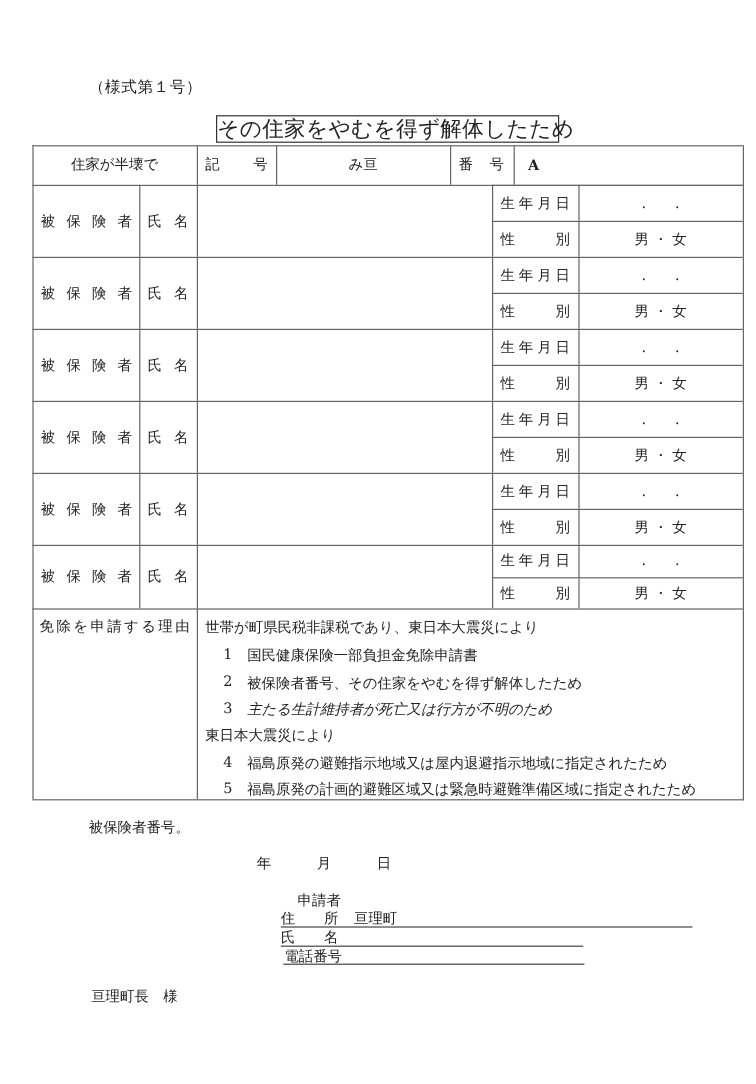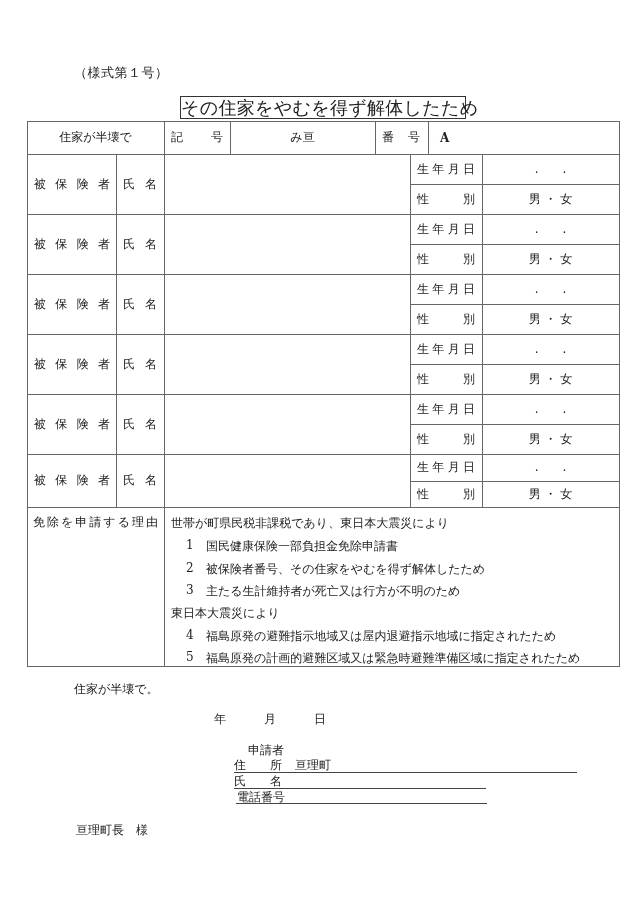--- a/index.html
+++ b/index.html
@@ -237,29 +237,29 @@
       <span>る</span>
       <span>理</span>
       <span>由</span>
     </div>
     <div class="reason-text" style="left: 171px; top: 515px;">世帯が町県民税非課税であり、東日本大震災により</div>
     <div class="reason-text" style="left: 186px; top: 538px;">1</div>
     <div class="reason-text" style="left: 206px; top: 538px;">国民健康保険一部負担金免除申請書</div>
     <div class="reason-text" style="left: 186px; top: 561px;">2</div>
     <div class="reason-text" style="left: 206px; top: 561px;">被保険者番号、その住家をやむを得ず解体したため</div>
     <div class="reason-text" style="left: 186px; top: 583px;">3</div>
-    <div class="reason-text" style="left: 206px; top: 583px;">主たる生計維持者が死亡又は行方が不明のため</div>
+    <div class="reason-text" style="left: 206px; top: 583px; font-style: italic;">主たる生計維持者が死亡又は行方が不明のため</div>
     <div class="reason-text" style="left: 171px; top: 605px;">東日本大震災により</div>
     <div class="reason-text" style="left: 186px; top: 628px;">4</div>
     <div class="reason-text" style="left: 206px; top: 628px;">福島原発の避難指示地域又は屋内退避指示地域に指定されたため</div>
     <div class="reason-text" style="left: 186px; top: 650px;">5</div>
     <div class="reason-text" style="left: 206px; top: 650px;">福島原発の計画的避難区域又は緊急時避難準備区域に指定されたため</div>
   </div>
 
-<div class="sig" style="left:74px;top:681px;">住家が半壊で。</div>
+<div class="sig" style="left:74px;top:681px;">被保険者番号。</div>
 <div class="sig" style="left:214px;top:711px;">年</div>
 <div class="sig" style="left:264px;top:711px;">月</div>
 <div class="sig" style="left:314px;top:711px;">日</div>
 
 <div class="sig" style="left:248px;top:742px;">申請者</div>
 <div class="sig" style="left:234px;top:757px;">住</div>
 <div class="sig" style="left:270px;top:757px;">所</div>
 <div class="sig" style="left:295px;top:757px;">亘理町</div>
 <div class="uline" style="left:234px;top:772px;width:343px;"></div>
 <div class="sig" style="left:234px;top:773px;">氏</div>

